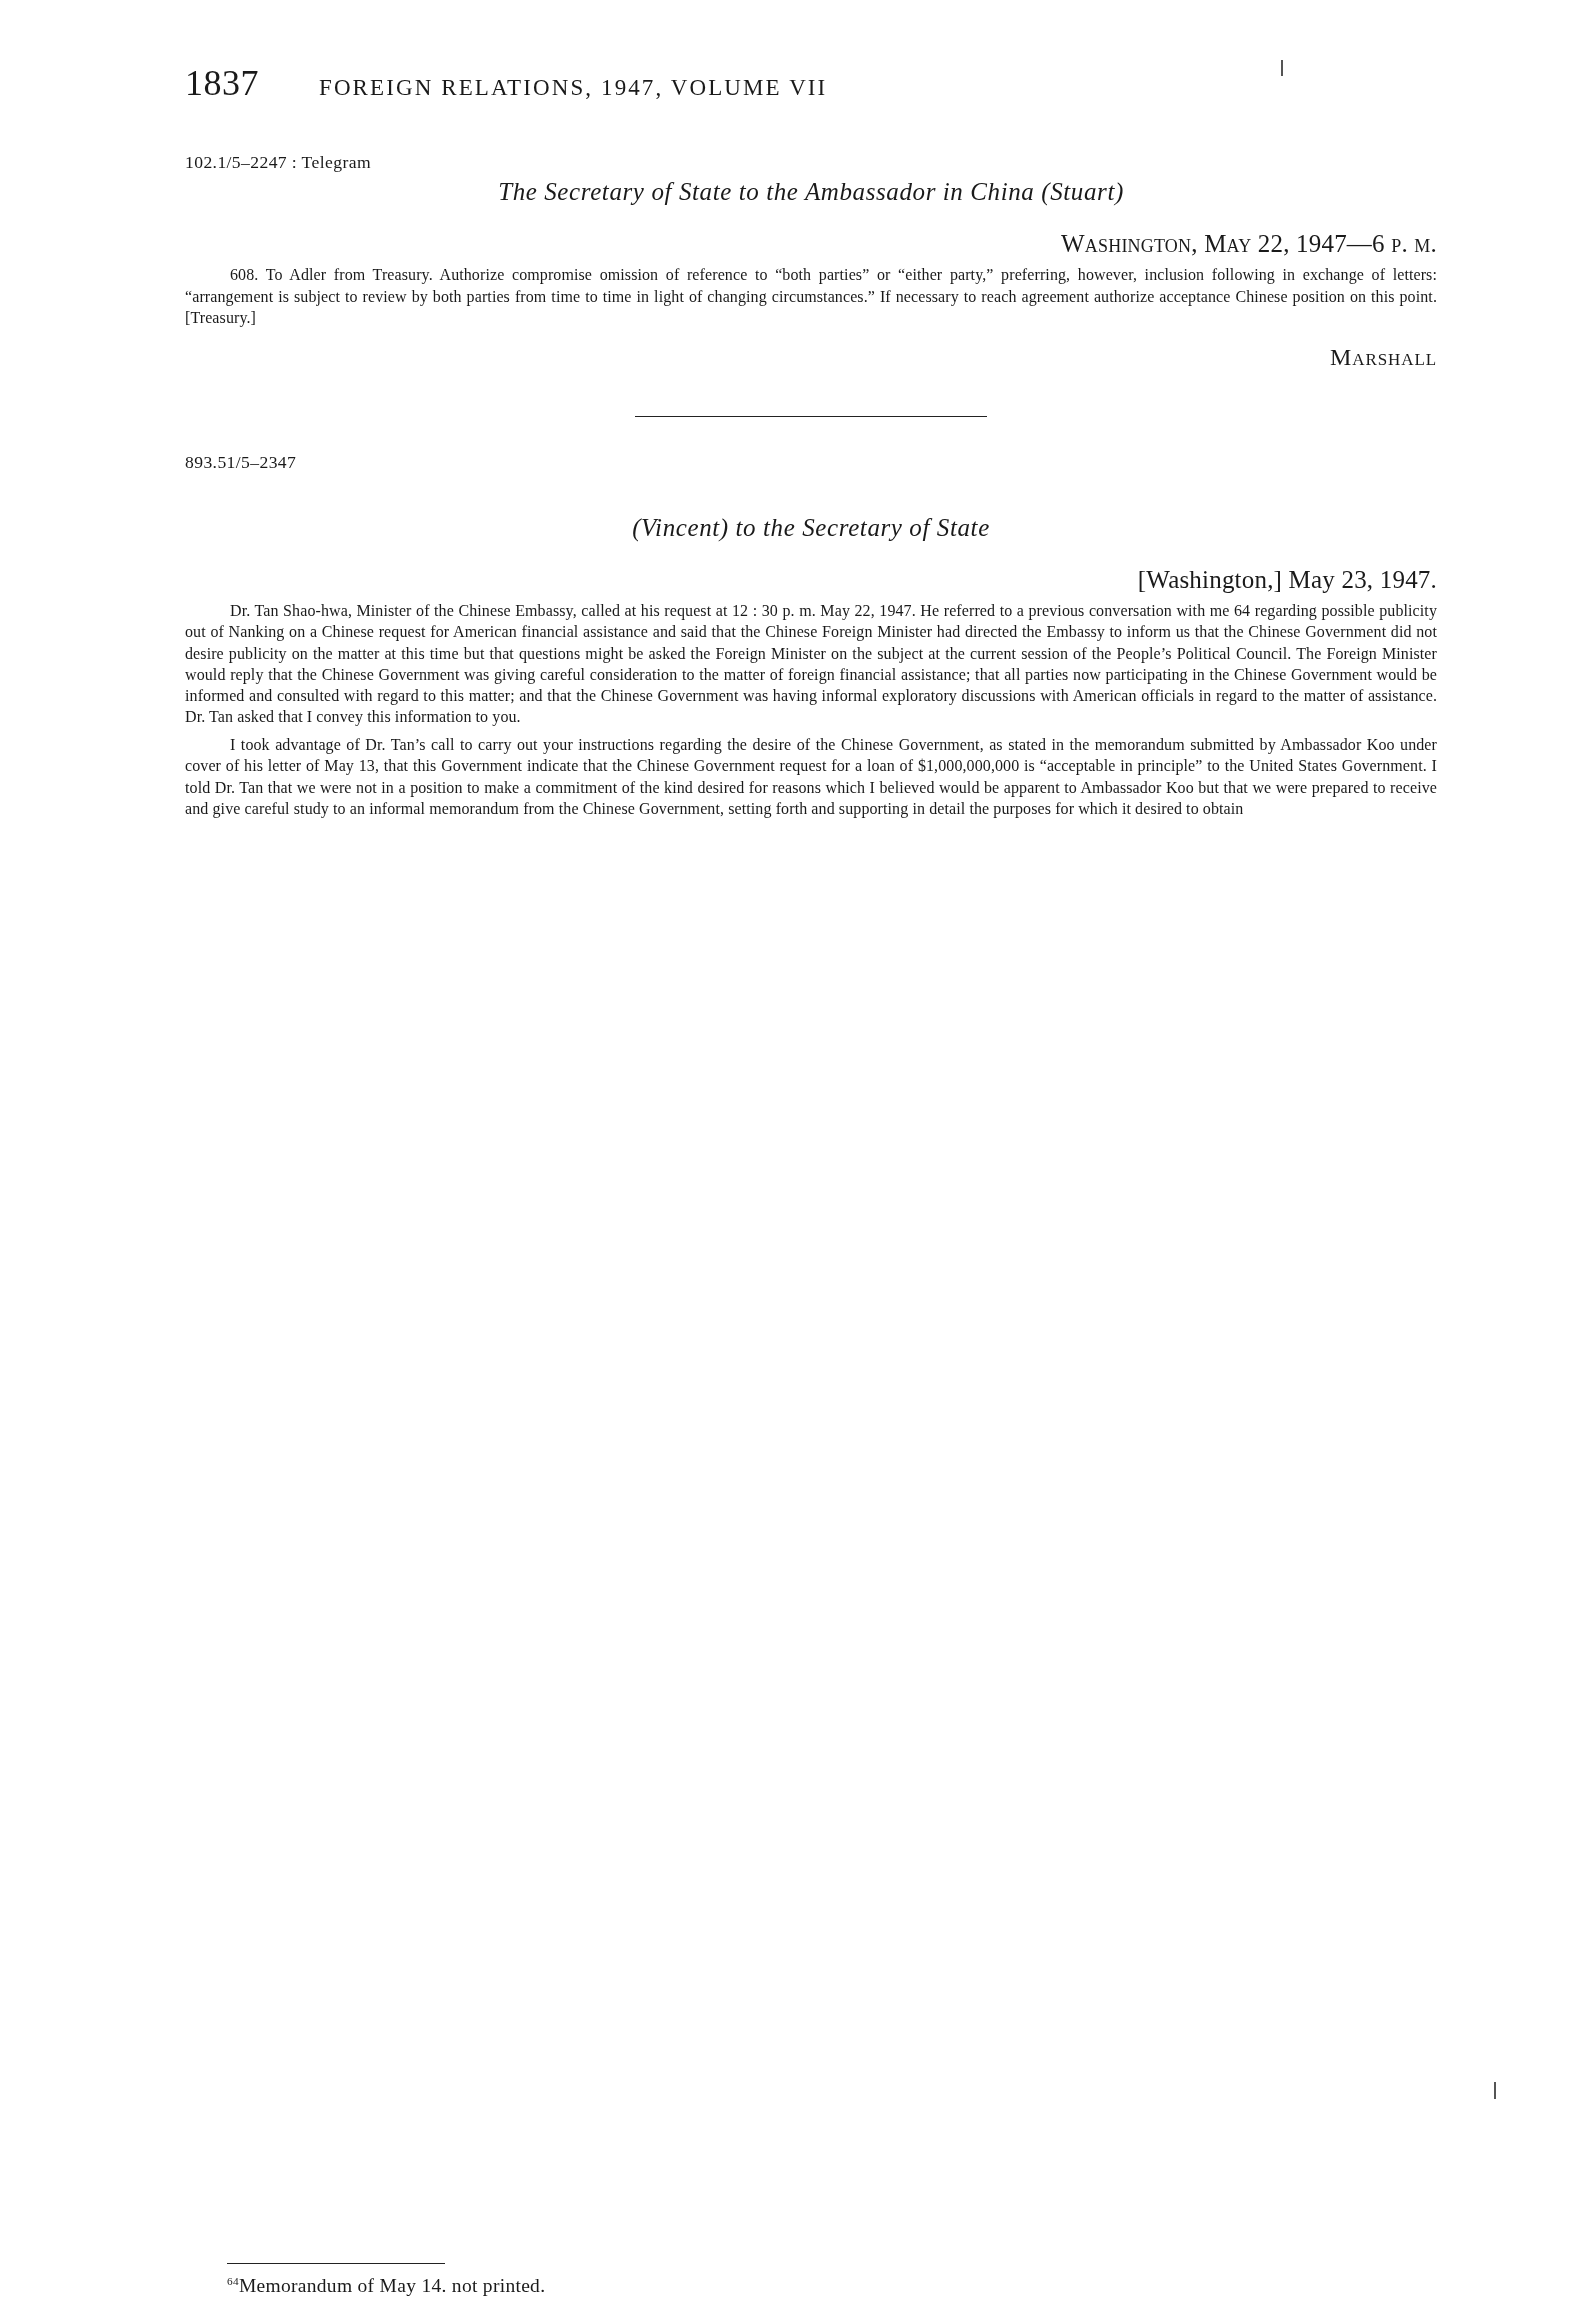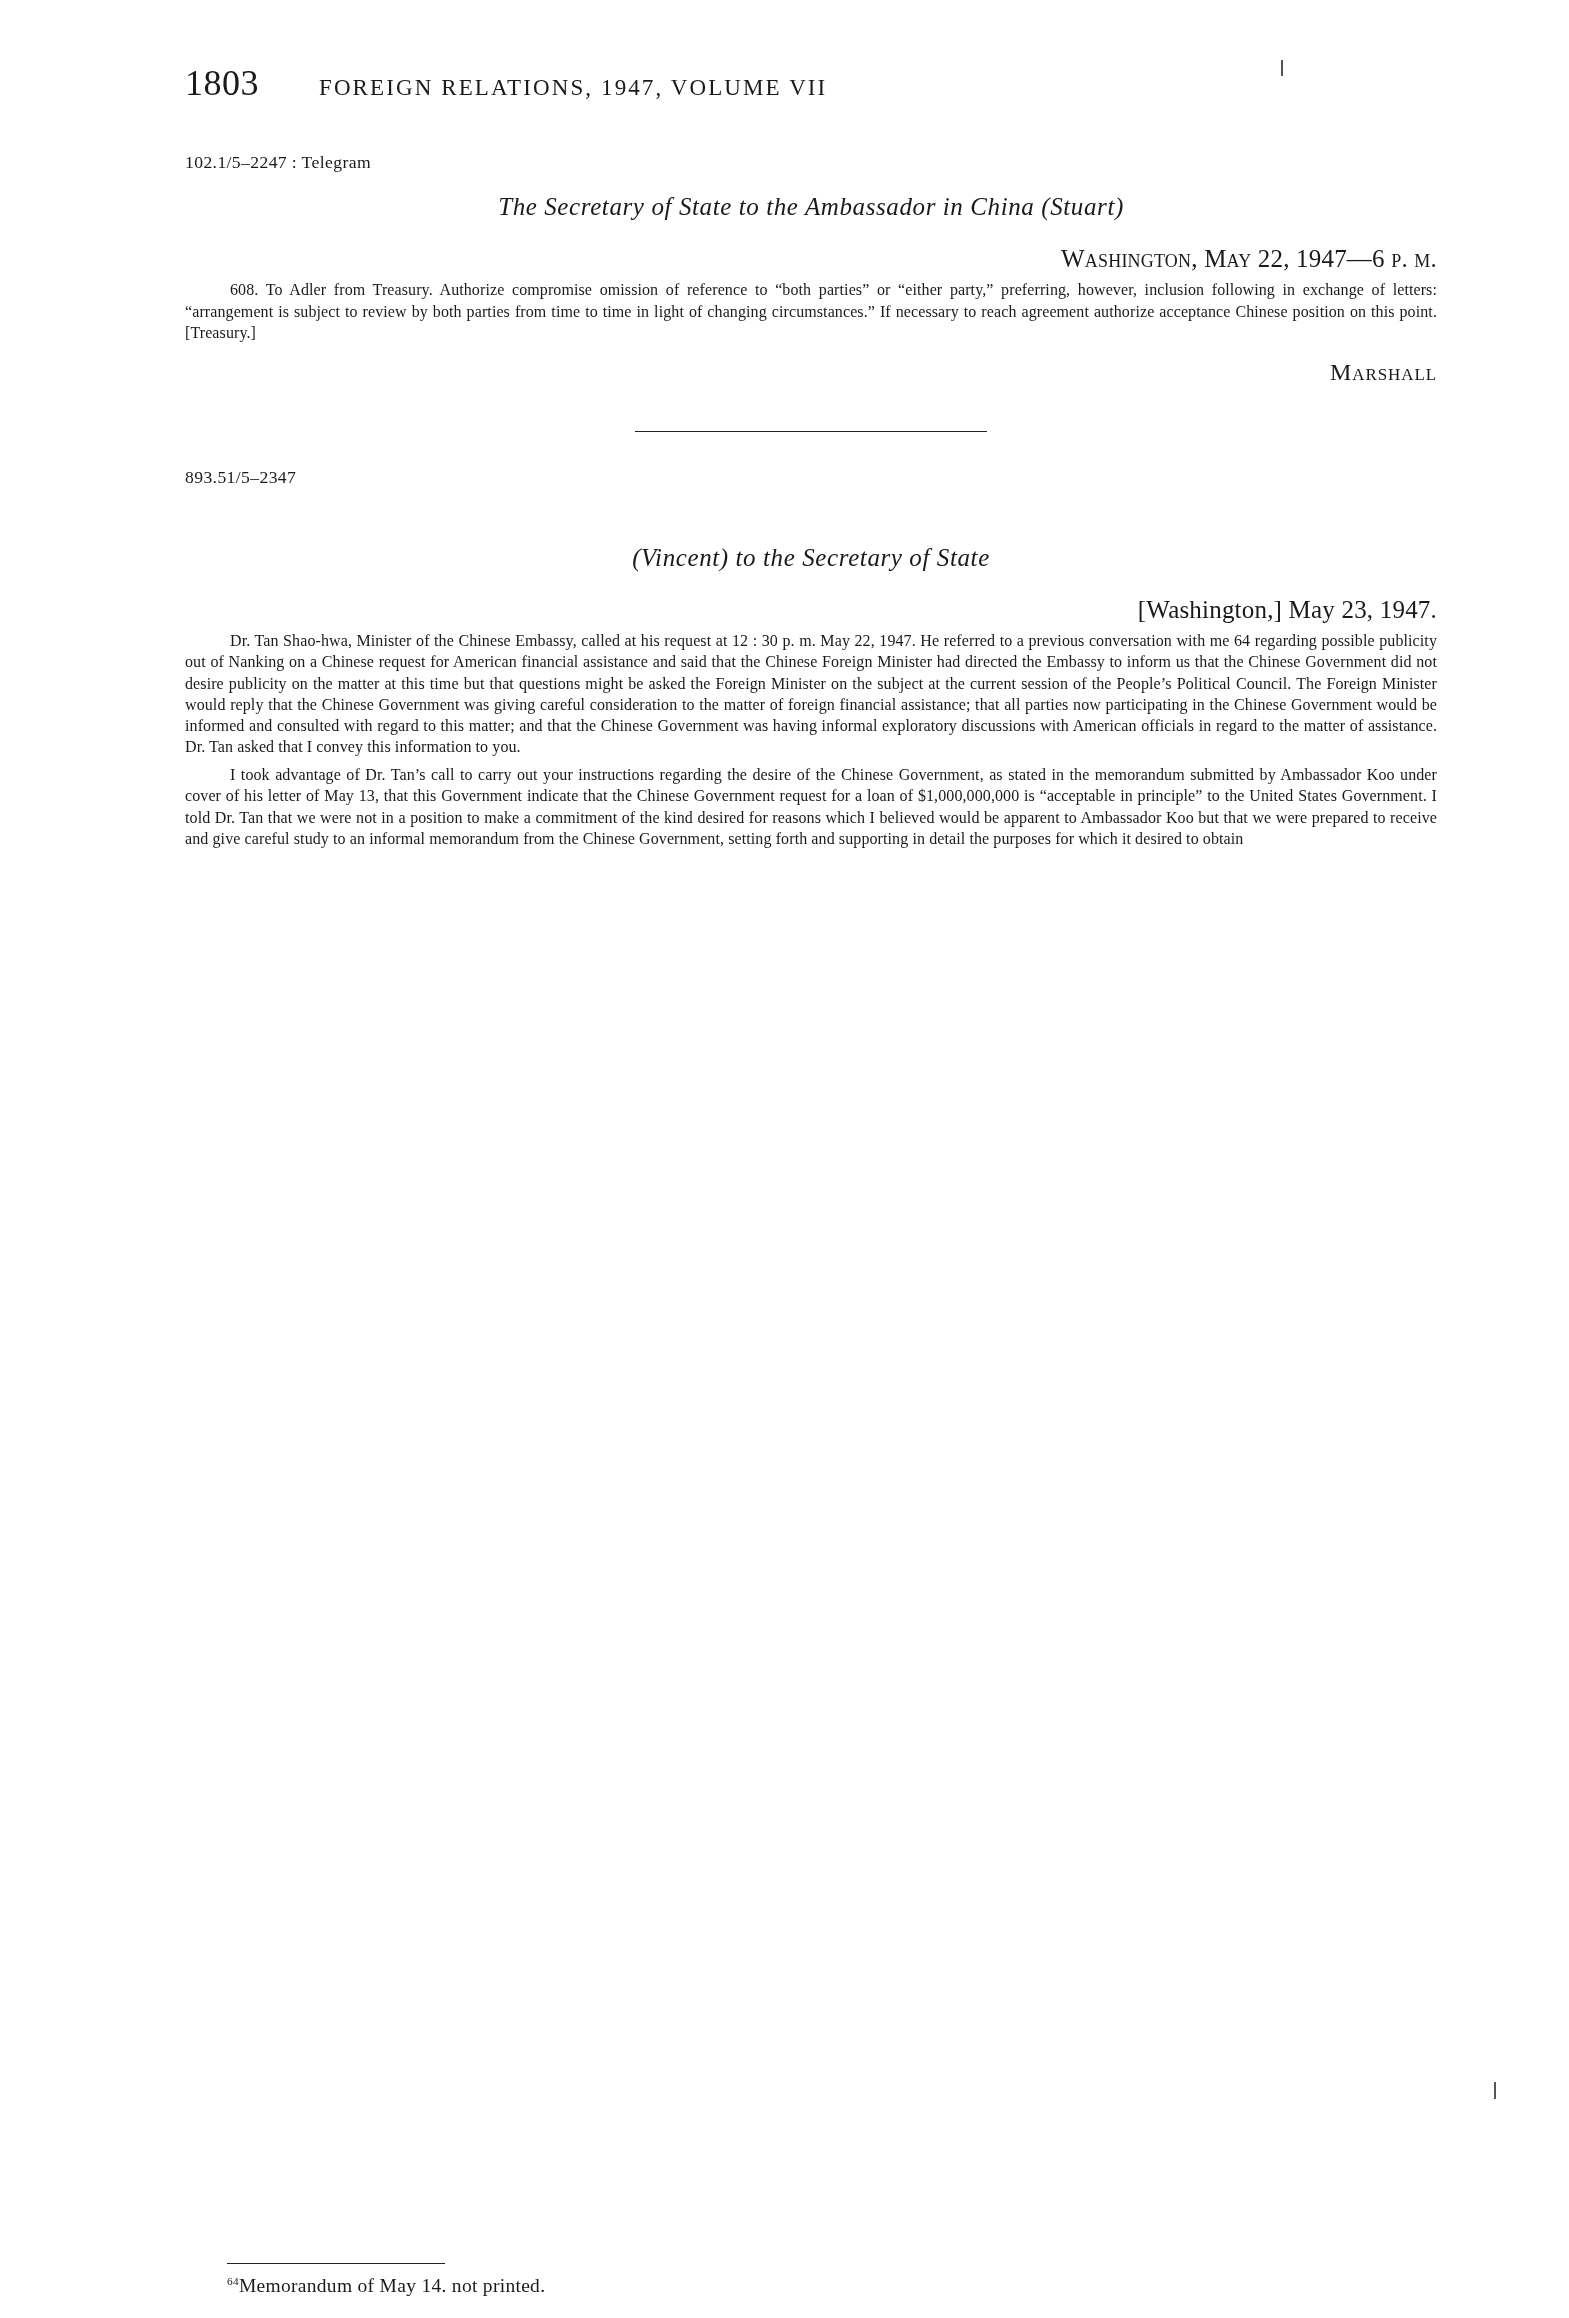--- a/index.html
+++ b/index.html
@@ -56,21 +56,21 @@
   }
   .source-line.second {
     margin-top: 8px;
   }
   
   .doc-heading {
     font-style: italic;
     font-size: 25px;
     text-align: center;
     line-height: 1.42;
-    margin-top: 16px;
+    margin-top: 1px;
     letter-spacing: 0.6px;
   }
   
   .dateline {
     text-align: right;
     font-size: 25px;
     margin-top: 20.4px;
     letter-spacing: 0.2px;
   }
   .sc {
@@ -141,21 +141,21 @@
 <body>
 
 <div class="page">
 
   <div class="tick" style="left:1281px; top:60px; width:1.9px; height:16px;"></div>
   <div class="tick" style="left:1494px; top:2082px; width:1.9px; height:16.7px;"></div>
 
   <div class="content">
 
     <div class="running-head">
-      <div class="folio">1803</div>
+      <div class="folio">1837</div>
       <div class="head-title">FOREIGN RELATIONS, 1947, VOLUME VII</div>
     </div>
 
     <div>
       <div class="source-line">102.1/5–2247 : Telegram</div>
 
       <div class="doc-heading">The Secretary of State to the Ambassador in China (Stuart)</div>
 
       <div class="dateline sc">Washington, May 22, 1947—6 p. m.</div>
 

